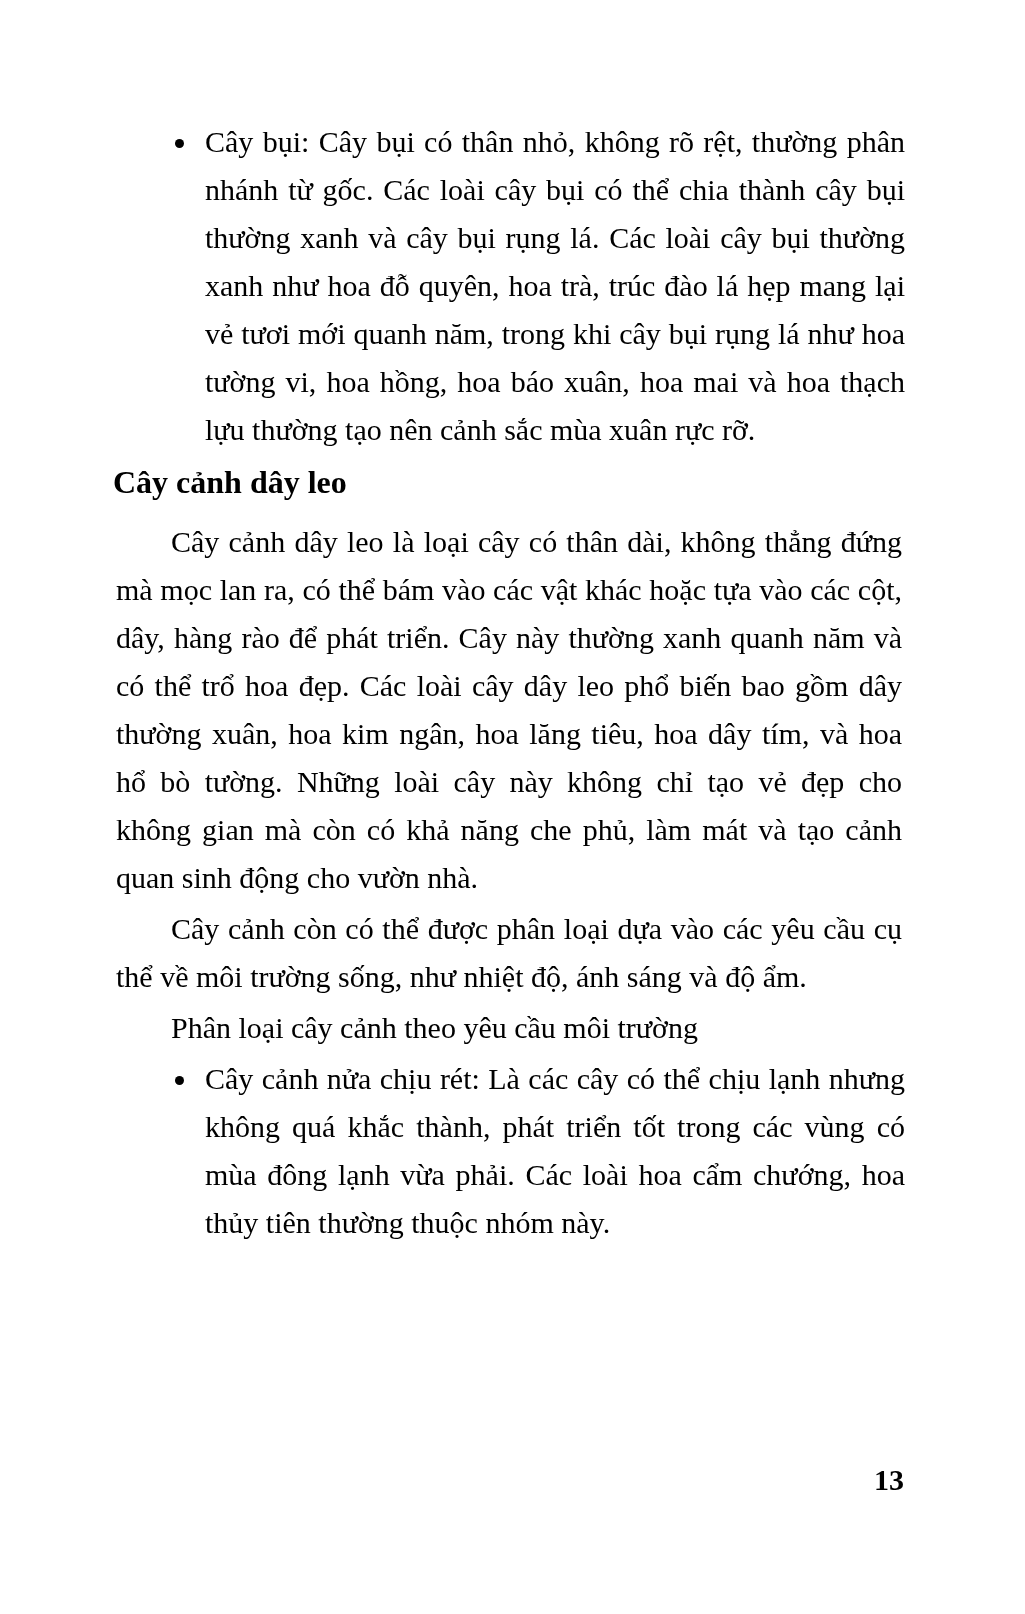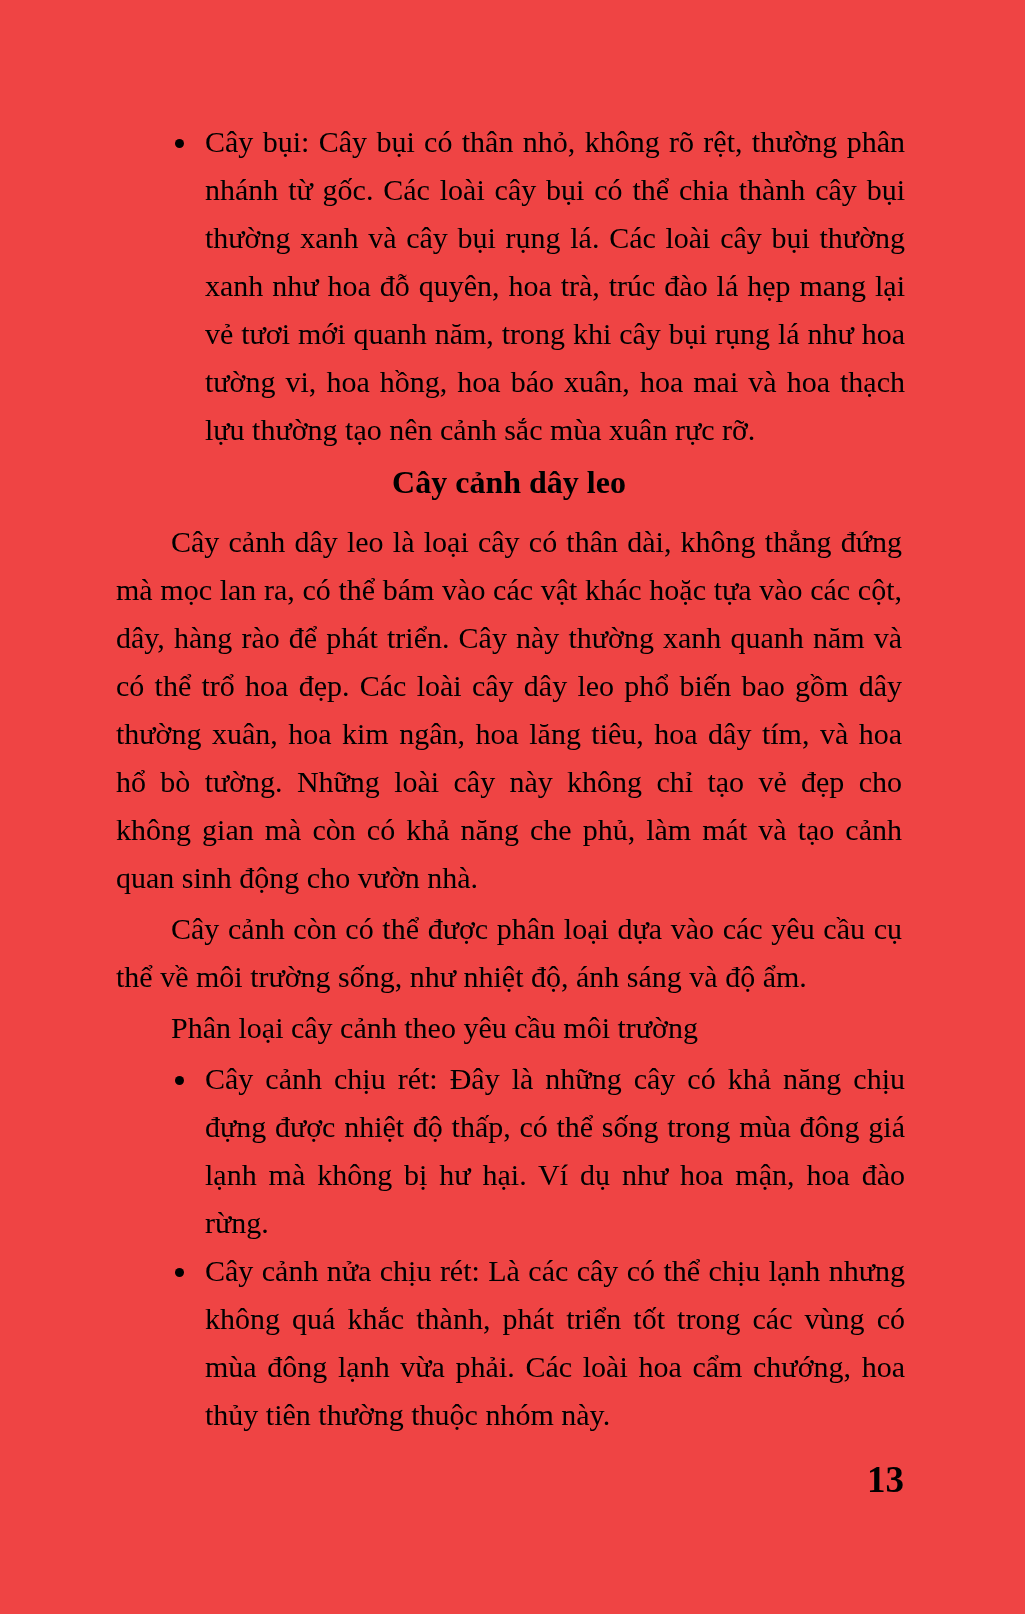--- a/index.html
+++ b/index.html
@@ -4,21 +4,21 @@
 <style>
   html, body {
     margin: 0;
     padding: 0;
     background: #e8e8e8;
   }
   .page {
     position: relative;
     width: 1025px;
     height: 1614px;
-    background: #ef4444;
+    background: #ffffff;
     color: #000000;
     font-family: "Liberation Serif", serif;
     overflow: hidden;
     margin: 0 auto;
   }
   .content {
     position: absolute;
     left: 113px;
     top: 118px;
     width: 792px;
@@ -39,33 +39,33 @@
     background: #000000;
     border-radius: 50%;
     line-height: 0;
     font-size: 0;
     overflow: hidden;
   }
   .section-heading {
     font-weight: bold;
     font-size: 32px;
     line-height: 48px;
-    text-align: center;
+    text-align: left;
     margin-top: 4px;
     margin-bottom: 12px;
   }
   .para {
     text-indent: 55px;
     margin: 3px;
   }
   .page-number {
     position: absolute;
     right: 121px;
     top: 1456px;
-    font-size: 37px;
+    font-size: 30px;
     line-height: 48px;
     font-weight: bold;
   }
 </style>
 </head>
 <body>
 
 <div class="page">
   <div class="content">
 
@@ -75,24 +75,20 @@
     </div>
 
     <div class="section-heading">Cây cảnh dây leo</div>
 
     <p class="para">Cây cảnh dây leo là loại cây có thân dài, không thẳng đứng mà mọc lan ra, có thể bám vào các vật khác hoặc tựa vào các cột, dây, hàng rào để phát triển. Cây này thường xanh quanh năm và có thể trổ hoa đẹp. Các loài cây dây leo phổ biến bao gồm dây thường xuân, hoa kim ngân, hoa lăng tiêu, hoa dây tím, và hoa hổ bò tường. Những loài cây này không chỉ tạo vẻ đẹp cho không gian mà còn có khả năng che phủ, làm mát và tạo cảnh quan sinh động cho vườn nhà.</p>
 
     <p class="para">Cây cảnh còn có thể được phân loại dựa vào các yêu cầu cụ thể về môi trường sống, như nhiệt độ, ánh sáng và độ ẩm.</p>
 
     <p class="para">Phân loại cây cảnh theo yêu cầu môi trường</p>
 
-    <div class="bullet-item">
-      <span class="dot"></span>
-      <span>Cây cảnh chịu rét: Đây là những cây có khả năng chịu đựng được nhiệt độ thấp, có thể sống trong mùa đông giá lạnh mà không bị hư hại. Ví dụ như hoa mận, hoa đào rừng.</span>
-    </div>
 
     <div class="bullet-item">
       <span class="dot"></span>
       <span>Cây cảnh nửa chịu rét: Là các cây có thể chịu lạnh nhưng không quá khắc thành, phát triển tốt trong các vùng có mùa đông lạnh vừa phải. Các loài hoa cẩm chướng, hoa thủy tiên thường thuộc nhóm này.</span>
     </div>
 
   </div>
 
   <div class="page-number">13</div>
 </div>

